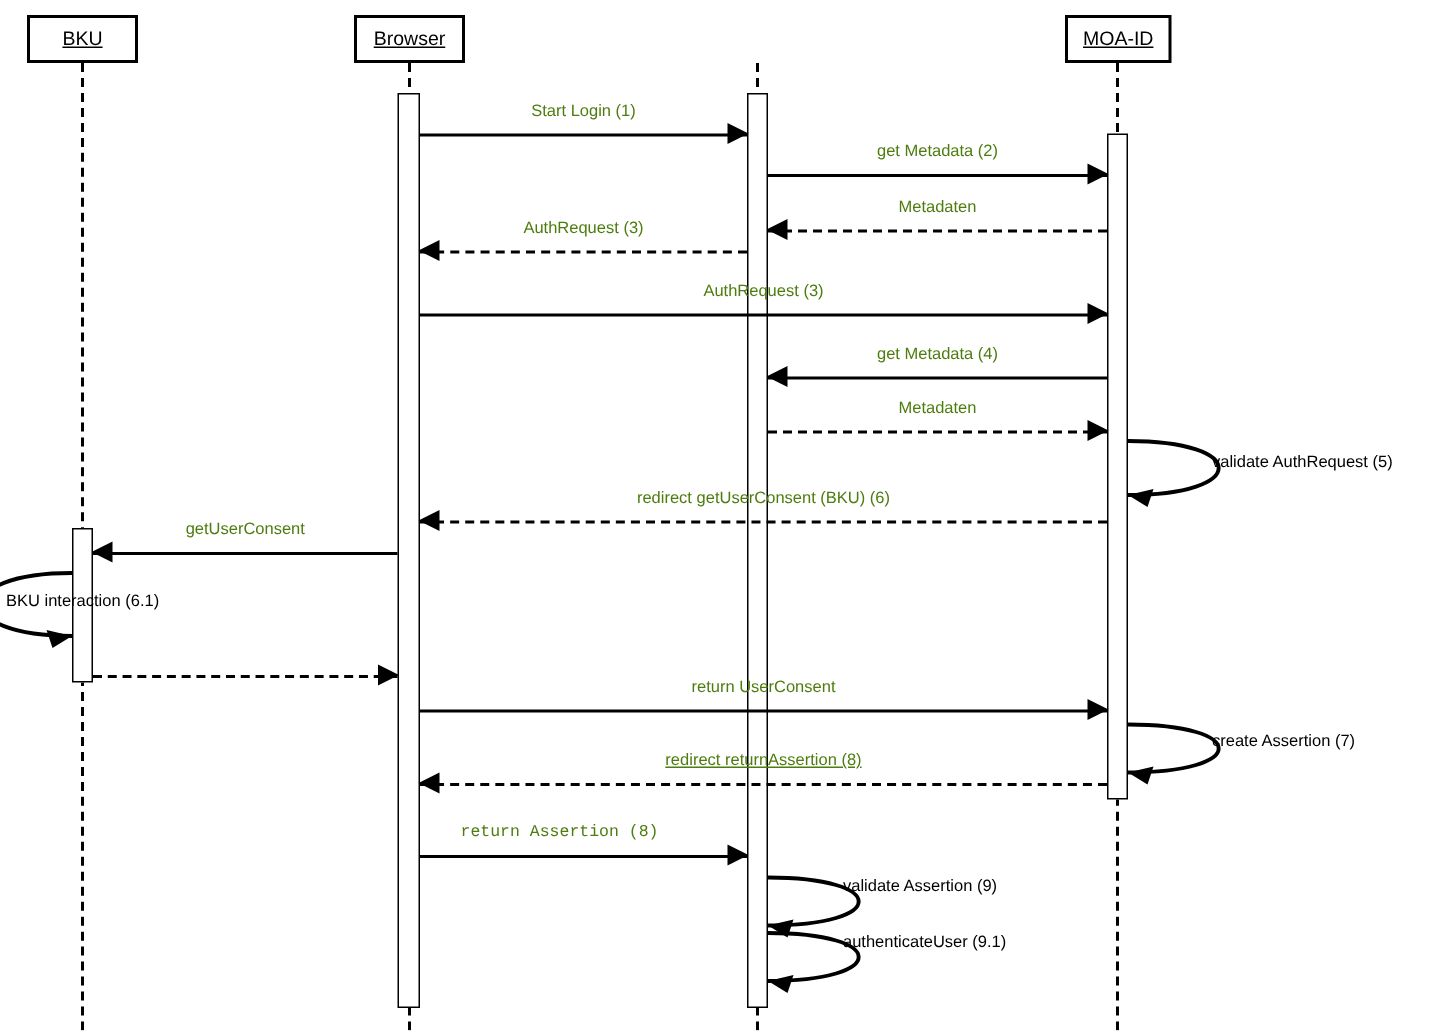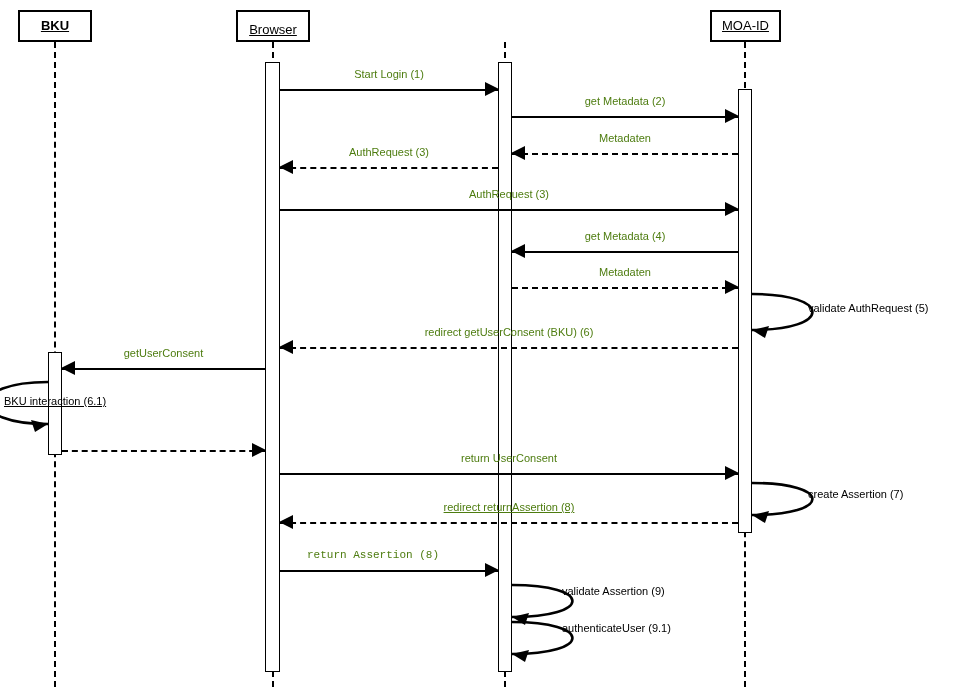--- a/index.html
+++ b/index.html
@@ -47,25 +47,25 @@
   
   .selfmsg{position:absolute;}
   .selfmsg svg{display:block;overflow:visible;}
   .selflabel{position:absolute;font-size:11px;color:#000;white-space:nowrap;}
 </style>
 </head>
 <body>
 
 <div id="canvas">
     <div class="lifeline" style="left: 54px; top: 42px; height: 645px;"></div>
-    <div class="lifebox" style="left: 18px; top: 10px; width: 74px; height: 32px; font-weight: bold;">
+    <div class="lifebox" style="left: 18px; top: 10px; width: 74px; height: 32px;">
       <span>BKU</span>
     </div>
     <div class="lifeline" style="left: 272px; top: 42px; height: 645px;"></div>
-    <div class="lifebox" style="left: 236px; top: 10px; width: 74px; height: 32px; align-items: flex-end;">
+    <div class="lifebox" style="left: 236px; top: 10px; width: 74px; height: 32px;">
       <span>Browser</span>
     </div>
     <div class="lifeline" style="left: 504px; top: 42px; height: 645px;"></div>
     <div class="lifeline" style="left: 744px; top: 42px; height: 645px;"></div>
     <div class="lifebox" style="left: 710px; top: 10px; width: 71px; height: 32px;">
       <span>MOA-ID</span>
     </div>
     <div class="actbar" style="left: 265px; top: 62px; width: 15px; height: 610px;"></div>
     <div class="actbar" style="left: 498px; top: 62px; width: 14px; height: 610px;"></div>
     <div class="actbar" style="left: 738px; top: 89px; width: 14px; height: 444px;"></div>
@@ -140,21 +140,21 @@
         <polygon points="0,46 17,42 13,54" fill="#000000"></polygon>
       </svg>
     </div>
     <div class="selflabel" style="left: 808px; top: 302px;">validate AuthRequest (5)</div>
     <div class="selfmsg" style="left: -18px; top: 372px; width: 66px; height: 64px;">
       <svg width="66" height="64" viewBox="0 0 66 64">
         <path d="M 66 10 C -14.600000000000009 10, -14.600000000000009 52, 66 52" fill="none" stroke="#000000" stroke-width="2.6"></path>
         <polygon points="66,52 49,48 53,60" fill="#000000"></polygon>
       </svg>
     </div>
-    <div class="selflabel" style="left: 4px; top: 395px; text-decoration: underline;">BKU interaction (6.1)</div>
+    <div class="selflabel" style="left: 4px; top: 395px;">BKU interaction (6.1)</div>
     <div class="selfmsg" style="left: 752px; top: 473px; width: 66px; height: 54px;">
       <svg width="66" height="54" viewBox="0 0 66 54">
         <path d="M 0 10 C 80.60000000000001 10, 80.60000000000001 42, 0 42" fill="none" stroke="#000000" stroke-width="2.6"></path>
         <polygon points="0,42 17,38 13,50" fill="#000000"></polygon>
       </svg>
     </div>
     <div class="selflabel" style="left: 808px; top: 488px;">create Assertion (7)</div>
     <div class="selfmsg" style="left: 512px; top: 575px; width: 66px; height: 54px;">
       <svg width="66" height="54" viewBox="0 0 66 54">
         <path d="M 0 10 C 80.60000000000001 10, 80.60000000000001 42, 0 42" fill="none" stroke="#000000" stroke-width="2.6"></path>

